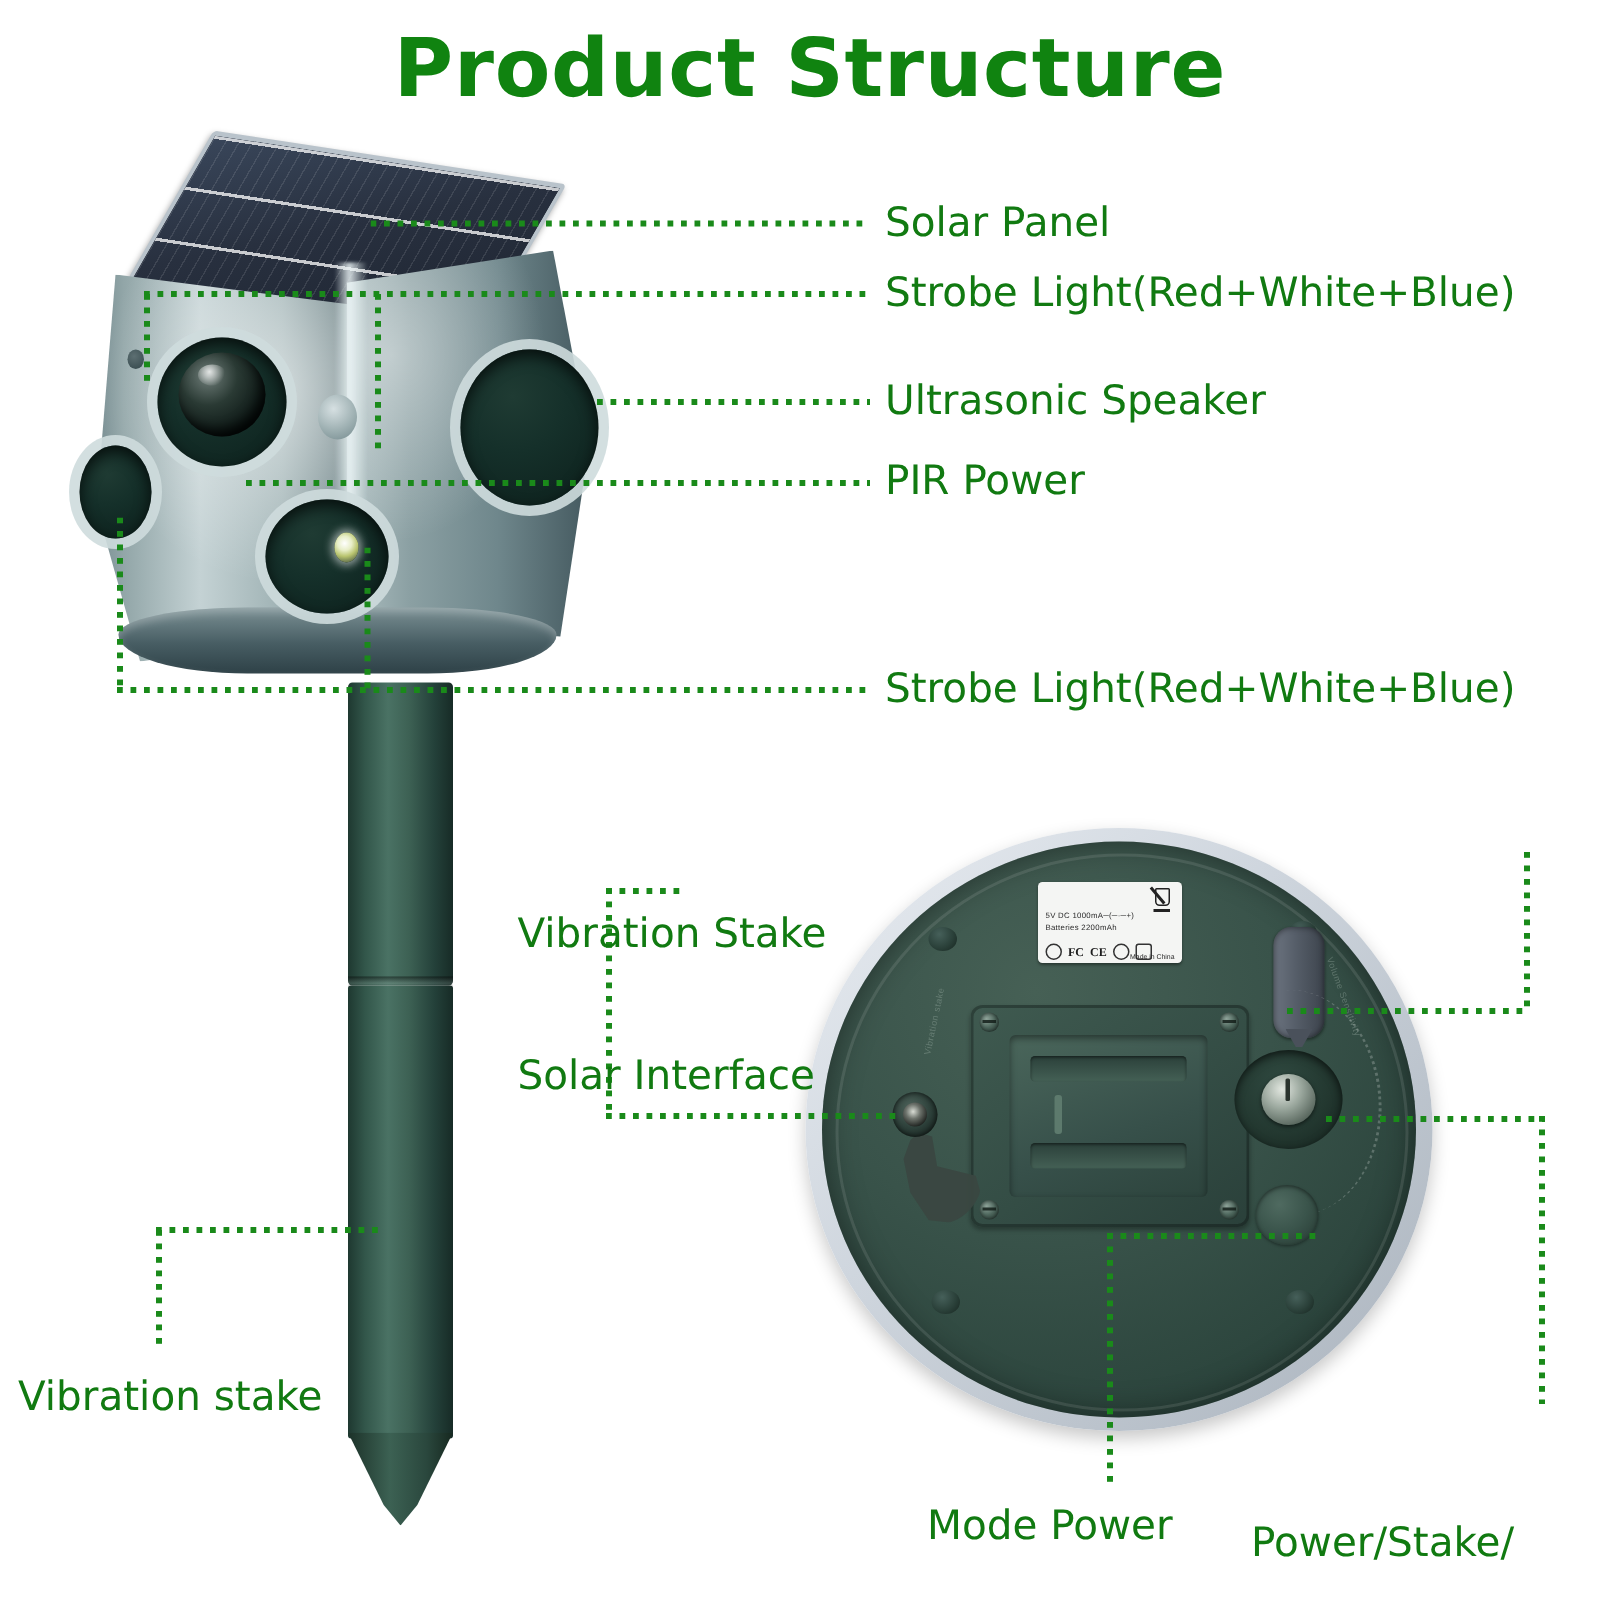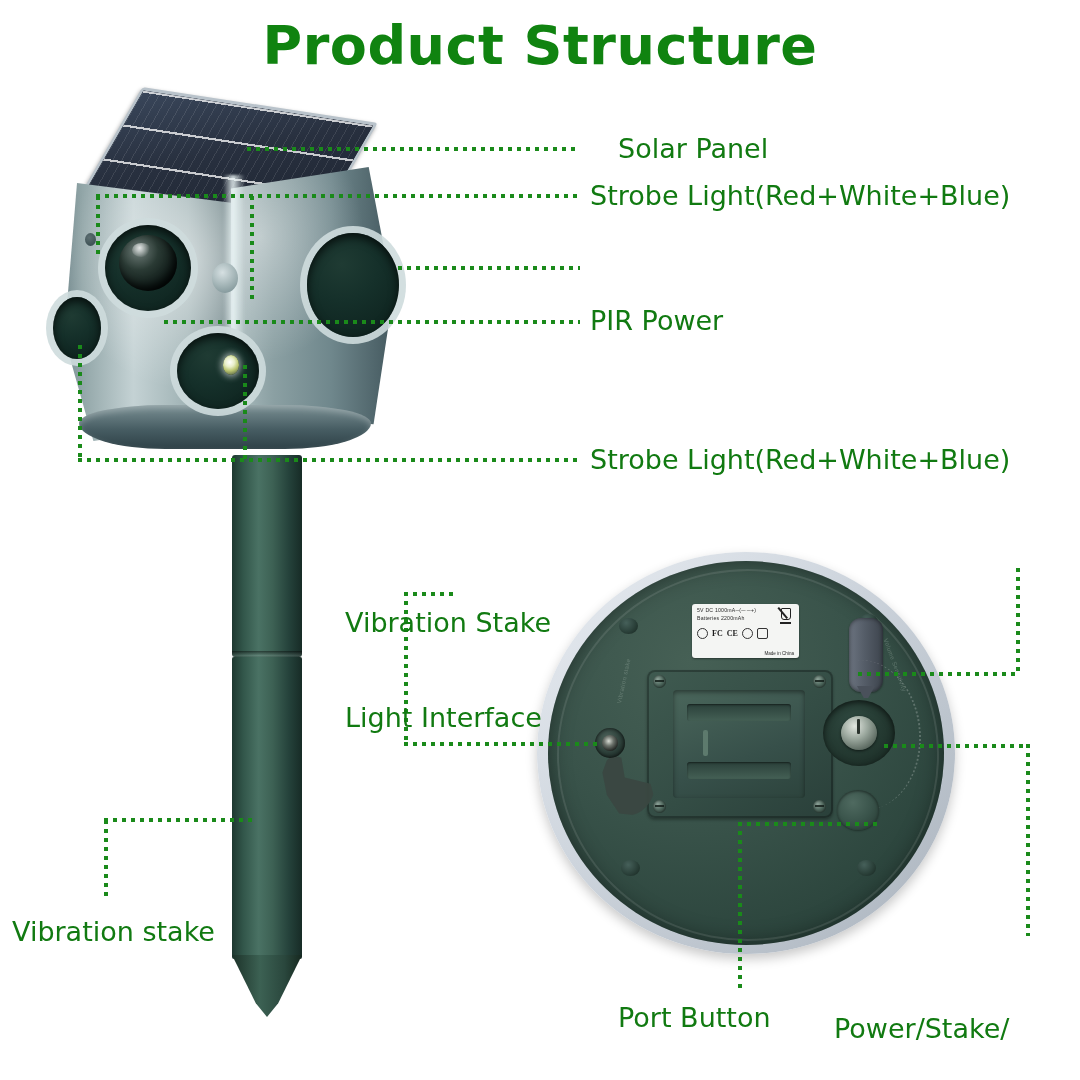--- a/index.html
+++ b/index.html
@@ -258,27 +258,27 @@
     width: 378px;
     height: 368px;
     border-radius: 50%;
     border: 2px solid rgba(255,255,255,0.10);
   }
 
   
   .spec-label {
     position: absolute;
     left: 155px;
-    top: 52px;
-    width: 107px;
+    top: 36px;
+    width: 96px;
     height: 54px;
     background: #f4f5f3;
     border-radius: 3px;
     box-shadow: 0 1px 2px rgba(0,0,0,0.4);
-    padding: 3px 5px;
+    padding: 20px 5px;
     box-sizing: border-box;
     overflow: hidden;
   }
   .spec-line {
     color: #2a2a2a;
     font-size: 5.2px;
     font-family: "Liberation Sans", sans-serif;
     line-height: 1.5;
     letter-spacing: 0.2px;
     white-space: nowrap;
@@ -630,37 +630,38 @@
 
   <div class="lead-h" style="left:858px; top:672px; width:162px;"></div>
   <div class="lead-v" style="left:1016px; top:568px; width:4px; height:106px;"></div>
 
   <div class="lead-h" style="left:884px; top:744px; width:146px;"></div>
   <div class="lead-v" style="left:1026px; top:744px; width:4px; height:192px;"></div>
 
   <div class="lead-h" style="left:738px; top:822px; width:144px;"></div>
   <div class="lead-v" style="left:738px; top:822px; width:4px; height:168px;"></div>
 
-  <div class="label" style="left:590px; top:133px;margin-left:28px;">Solar Panel</div>
+  <div class="label" style="left:590px; top:133px;">Solar Panel</div>
 
   <div class="label" style="left:590px; top:180px;">Strobe Light(Red+White+Blue)</div>
 
+  <div class="label" style="left:590px; top:252px;">Ultrasonic Speaker</div>
 
   <div class="label" style="left:590px; top:305px;">PIR Power</div>
 
   <div class="label" style="left:590px; top:444px;">Strobe Light(Red+White+Blue)</div>
 
   <div class="label" style="left:345px; top:543px;">
     <div>Vibration Stake</div>
-    <div>Light Interface</div>
+    <div>Solar Interface</div>
   </div>
 
   <div class="label" style="left:12px; top:916px;">Vibration stake</div>
 
 
   <div class="label" style="left:834px; top:949px;">
     <div>Power/Stake/</div>
     
   </div>
 
-  <div class="label" style="left:618px; top:1002px;">Port Button</div>
+  <div class="label" style="left:618px; top:1002px;">Mode Power</div>
 
 </div>
 
 </body></html>

